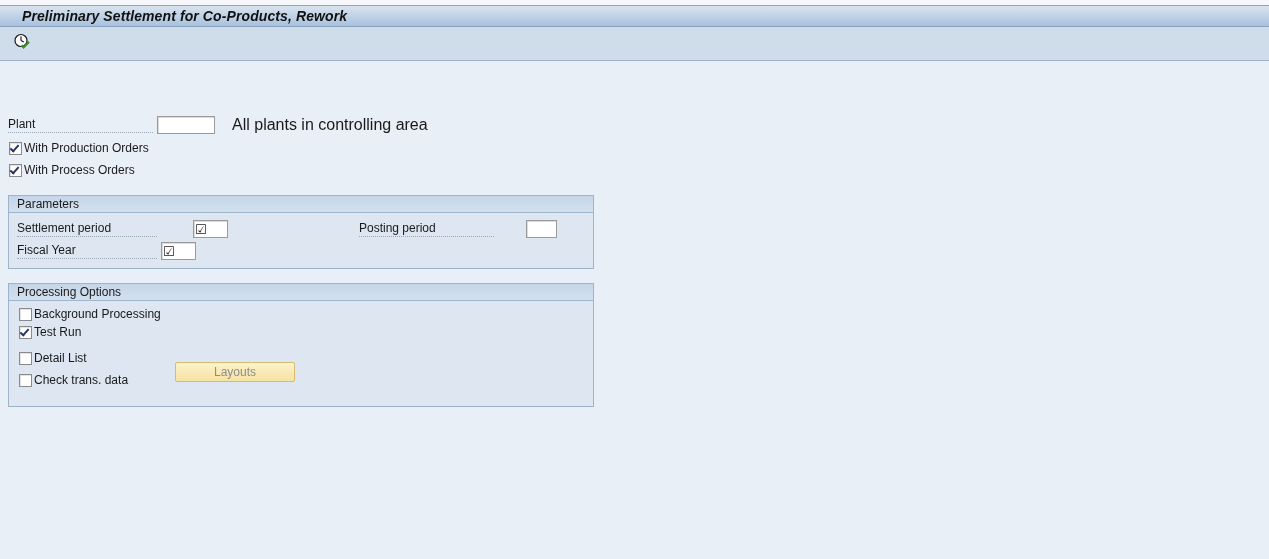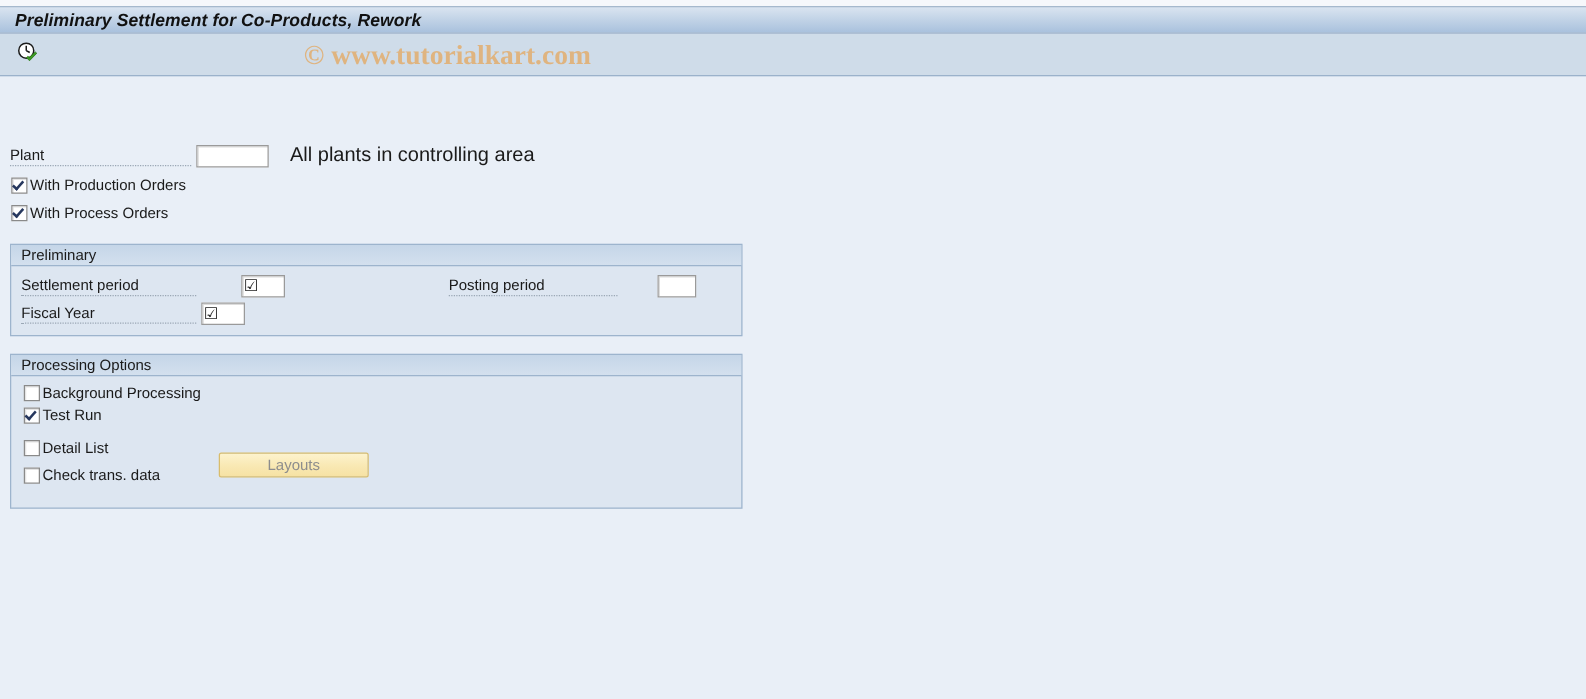--- a/index.html
+++ b/index.html
@@ -22,21 +22,21 @@
     height: 5px;
     background: #f6f8fb;
     border-bottom: 1px solid #8ca4bf;
   }
   .titlebar {
     height: 21px;
     background: linear-gradient(to bottom, #d9e4f0 0%, #c3d4e7 45%, #a9c1dd 100%);
     border-bottom: 1px solid #8ca4bf;
     display: flex;
     align-items: center;
-    padding-left: 12px;
+    padding-left: 22px;
     box-sizing: border-box;
     text-align: center;
   }
   .titlebar-text {
     font-weight: bold;
     font-style: italic;
     font-size: 14px;
     color: #111111;
     letter-spacing: 0.1px;
     white-space: nowrap;
@@ -252,21 +252,20 @@
     <span>
       <svg width="18" height="18" viewBox="0 0 18 18">
         <circle cx="8" cy="7.5" r="6" fill="#ffffff" stroke="#1b1b1b" stroke-width="1.2"></circle>
         <line x1="8" y1="7.5" x2="8" y2="3.6" stroke="#1b1b1b" stroke-width="1.2"></line>
         <line x1="8" y1="7.5" x2="10.8" y2="9" stroke="#1b1b1b" stroke-width="1.2"></line>
         <path d="M8.2 13.2 L10.6 15.6 L16.4 9.6 L15.2 8.6 L10.5 13 L9.3 12.0 Z" fill="#3f9b26" stroke="#2e7a1c" stroke-width="0.7"></path>
       </svg>
     </span>
   </div>
 
-  <span class="watermark">© www.tutorialkart.com</span>
 </div>
 
 <div class="form-area">
 
   <div class="row-plant">
     <span class="sap-label lbl-plant">Plant</span>
     <input class="sap-input in-plant" type="text" value="" style="">
     <span class="hint-text">All plants in controlling area</span>
   </div>
 
@@ -274,21 +273,21 @@
     <span class="sap-cb checked"></span>
     <span class="cb-label">With Production Orders</span>
   </div>
 
   <div class="cbrow cbrow-2">
     <span class="sap-cb checked"></span>
     <span class="cb-label">With Process Orders</span>
   </div>
 
   <div class="groupbox gb-params">
-    <div class="gb-header">Preliminary</div>
+    <div class="gb-header">Parameters</div>
     <div class="gb-body">
 
       <div class="gbrow p-settle">
         <span class="sap-label lbl-settle">Settlement period</span>
         <span class="inbox-wrap">
           <span class="in-small">
             <span class="glyph-check">☑</span>
           </span>
         </span>
       </div>

